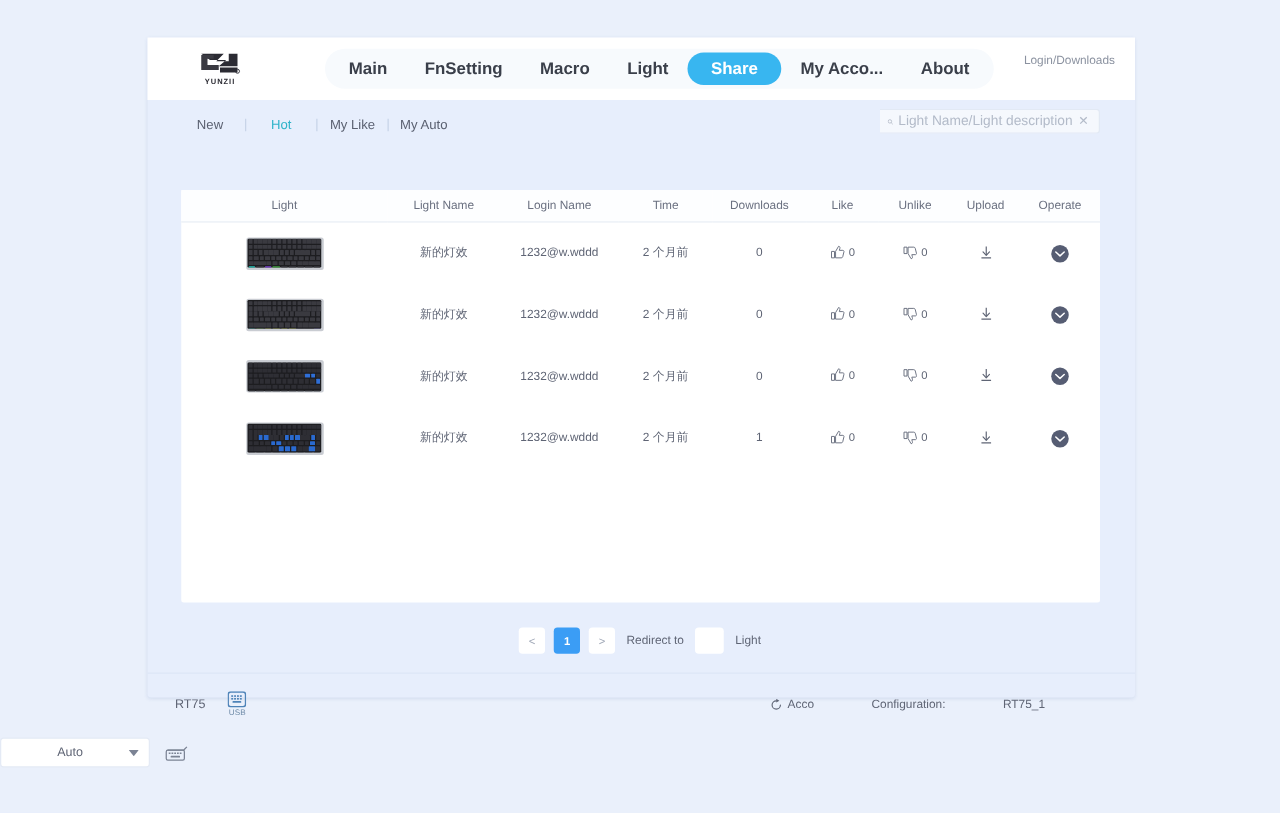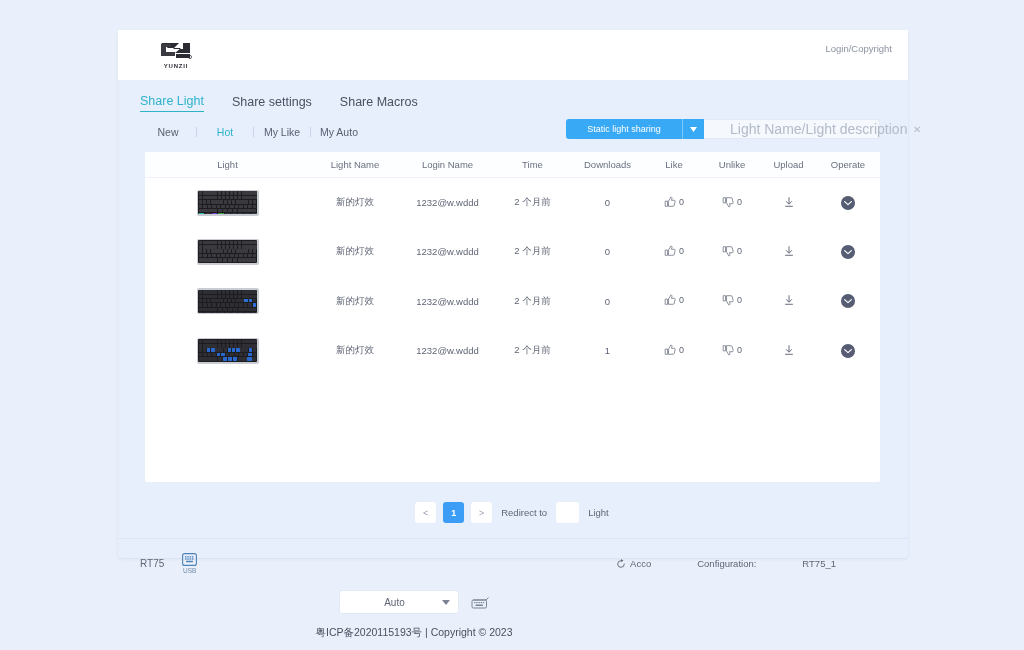--- a/index.html
+++ b/index.html
@@ -89,22 +89,22 @@
   }
   .search-box {
     position: absolute; left: 586px; top: 7px;
     width: 176px; height: 20px; background: #f5f8fd;
     border: 1px solid #e2e9f4; border-left: none;
     border-radius: 0 3px 3px 0;
     display: flex; align-items: center; padding: 0 6px;
   }
   .search-input {
     flex: 1; border: none; background: transparent; outline: none;
-    font-size: 14px; color: #6d7384; font-family: "Liberation Sans", sans-serif;
-    margin-left: 20px;
+    font-size: 11px; color: #6d7384; font-family: "Liberation Sans", sans-serif;
+    margin-left: 4px;
   }
   .search-input::placeholder { color: #b3bbc9; }
   .clear-x { font-size: 10px; color: #b3bbc9; cursor: pointer; padding: 0 2px; }
 
   
   .table-card {
     position: absolute; left: 27px; top: 122px;
     width: 735px; height: 330px;
     background: #ffffff; border-radius: 2px;
   }
@@ -189,21 +189,21 @@
   .reset-btn {
     display: flex; align-items: center; gap: 4px;
     font-size: 9.5px; color: #5f6575; cursor: pointer;
   }
   .cfg-label { font-size: 9.5px; color: #5f6575; }
   .cfg-value { font-size: 9.5px; color: #5f6575; }
 
   
   .footer {
     position: absolute; left: 0; top: 590px; width: 828px;
-    display: flex; flex-direction: column; align-items: center;
+    display: flex; flex-direction: row; align-items: center;
   }
   .footer-controls { display: flex; align-items: center; gap: 12px; }
   .auto-select {
     width: 120px; height: 24px; background: #fff; border: 1px solid #e4eaf5;
     border-radius: 3px; display: flex; align-items: center;
     padding: 0 8px; cursor: pointer;
   }
   .auto-label { flex: 1; text-align: center; font-size: 10px; color: #5f6575; }
   .footer-text { font-size: 10.5px; color: #4a5060; margin-top: 12px; }
 </style>
@@ -218,47 +218,43 @@
       <div class="logo-wrap">
         <svg class="logo-mark" viewBox="0 0 34 21">
           <path d="M2 2 L20 2 L14 8 L24 8 L24 2 L31 2 L31 12 L16 12 L22 7 L9 7 Z" fill="#2b2b33"></path>
           <path d="M2 3 L12 3 L12 6 L7 6 L7 11 L16 11 L16 15 L2 15 Z" fill="#3a3a42"></path>
           <path d="M17 13 L31 13 L31 17 L17 17 Z" fill="#2b2b33"></path>
           <circle cx="31" cy="16" r="1.6" fill="none" stroke="#2b2b33" stroke-width=".7"></circle>
         </svg>
         <span class="logo-text">YUNZII</span>
       </div>
 
-
-      <div class="login-link">Login/Copyright</div>
+      <div class="nav-pill">
+        <div class="nav-item">Main</div>
+        <div class="nav-item">FnSetting</div>
+        <div class="nav-item">Macro</div>
+        <div class="nav-item">Light</div>
+        <div class="nav-item active">Share</div>
+        <div class="nav-item">My Acco...</div>
+        <div class="nav-item">About</div>
+      </div>
+
+      <div class="login-link">Login/Downloads</div>
     </div>
 
-    <div class="subtabs">
-      <div class="subtab active">Share Light</div>
-      <div class="subtab">Share settings</div>
-      <div class="subtab">Share Macros</div>
-    </div>
 
     <div class="filter-row">
       <div class="filter-item">New</div>
       <div class="filter-sep"></div>
       <div class="filter-item active">Hot</div>
       <div class="filter-sep"></div>
       <div class="filter-item">My Like</div>
       <div class="filter-sep"></div>
       <div class="filter-item">My Auto</div>
 
-      <div class="dropdown-btn">
-        <span class="dropdown-label">Static light sharing</span>
-        <span class="dropdown-caret">
-          <svg width="7" height="5" viewBox="0 0 7 5">
-              <path d="M0 0 L7 0 L3.5 5 Z" fill="#ffffff"></path>
-            </svg>
-        </span>
-      </div>
 
       <div class="search-box">
         <svg width="9" height="9" viewBox="0 0 12 12">
           <circle cx="5" cy="5" r="3.6" fill="none" stroke="#9aa2b2" stroke-width="1.2"></circle>
           <line x1="7.7" y1="7.7" x2="11" y2="11" stroke="#9aa2b2" stroke-width="1.2"></line>
         </svg>
         <input class="search-input" placeholder="Light Name/Light description" style="">
         <span class="clear-x">✕</span>
       </div>
     </div>
@@ -832,16 +828,15 @@
         <path d="M2 5 L15 5 L17.5 2.5" fill="none" stroke="#7b8394" stroke-width="1"></path>
         <rect x="1" y="5" width="14.5" height="8" rx="1.3" fill="none" stroke="#7b8394" stroke-width="1"></rect>
         <rect x="3" y="7" width="1.4" height="1.2" fill="#7b8394"></rect>
         <rect x="5.2" y="7" width="1.4" height="1.2" fill="#7b8394"></rect>
         <rect x="7.4" y="7" width="1.4" height="1.2" fill="#7b8394"></rect>
         <rect x="9.6" y="7" width="1.4" height="1.2" fill="#7b8394"></rect>
         <rect x="11.8" y="7" width="1.4" height="1.2" fill="#7b8394"></rect>
         <rect x="4.5" y="9.6" width="7.5" height="1.4" rx=".5" fill="#7b8394"></rect>
       </svg>
     </div>
-    <div class="footer-text">粤ICP备2020115193号 | Copyright © 2023</div>
   </div>
 
 </div>
 
 </body></html>

